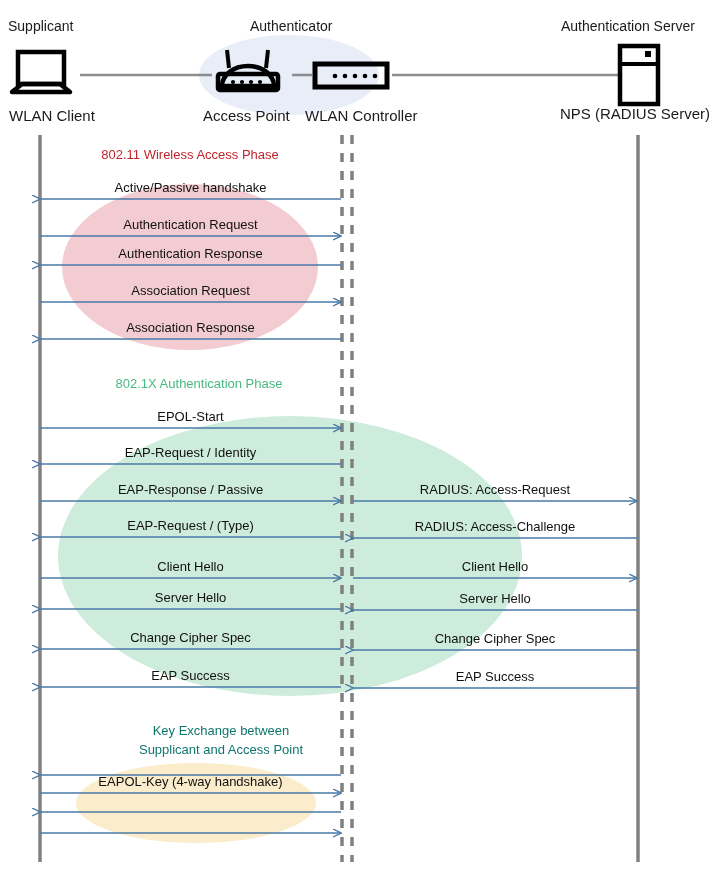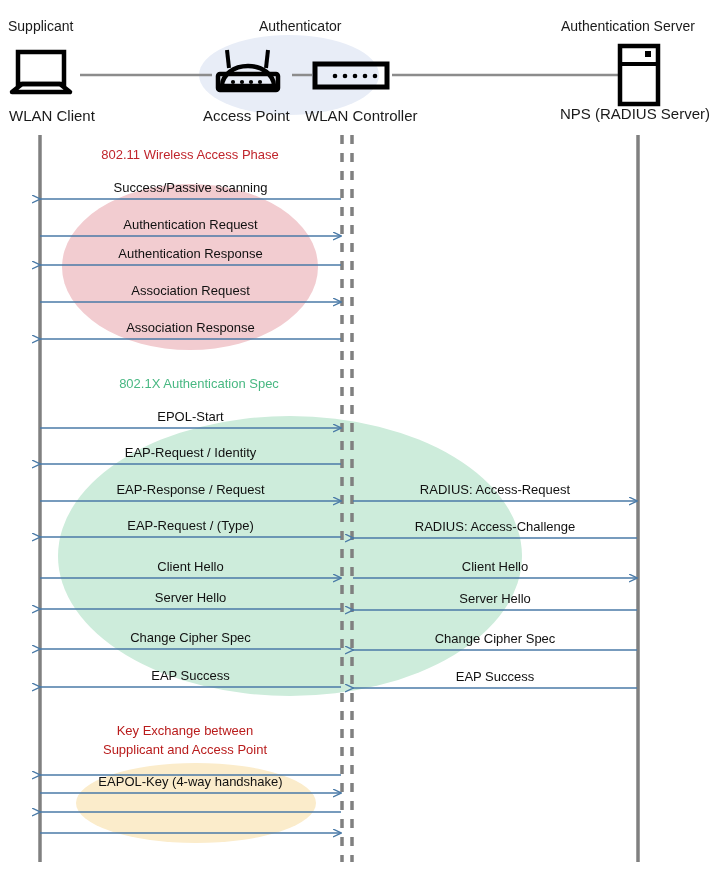--- a/index.html
+++ b/index.html
@@ -49,21 +49,21 @@
   .phase-title {
     position: absolute;
     font-size: 13px;
     white-space: nowrap;
     text-align: center;
     transform: translateX(-50%);
     font-weight: 400;
   }
   .phase-title.red   { color: #c0252c; }
   .phase-title.green { color: #48b882; }
-  .phase-title.orange{ color: #b91c1c; line-height: 1.45; }
+  .phase-title.orange{ color: #0f766e; line-height: 1.45; margin-left: 36px; }
 </style>
 </head>
 <body>
 
 <div id="diagram">
 
   <svg class="layer" viewBox="0 0 713 875">
     <defs>
       <marker id="ah-r" markerWidth="9" markerHeight="9" refX="8" refY="4.5" orient="auto" markerUnits="userSpaceOnUse">
         <path d="M0,0.6 L8.6,4.5 L0,8.4" fill="none" stroke="#4a7aa7" stroke-width="1.4"></path>
@@ -144,44 +144,44 @@
         <line x1="353" x2="637" y1="578" y2="578" stroke="#4a7aa7" stroke-width="1.6" marker-end="url(#ah-r)"></line>
         <line x1="637" x2="353" y1="610" y2="610" stroke="#4a7aa7" stroke-width="1.6" marker-end="url(#ah-l)"></line>
         <line x1="637" x2="353" y1="650" y2="650" stroke="#4a7aa7" stroke-width="1.6" marker-end="url(#ah-l)"></line>
         <line x1="637" x2="353" y1="688" y2="688" stroke="#4a7aa7" stroke-width="1.6" marker-end="url(#ah-l)"></line>
       </g>
   </svg>
 
   <div class="lbl node-title" style="left:8px; top:19px;">Supplicant</div>
   <div class="lbl node-sub" style="left:9px; top:108px;">WLAN Client</div>
 
-  <div class="lbl node-title" style="left:259px; top:19px;">Authenticator</div>
+  <div class="lbl node-title" style="left:250px; top:19px;">Authenticator</div>
   <div class="lbl node-sub" style="left:203px; top:108px;">Access Point</div>
 
   <div class="lbl node-sub" style="left:305px; top:108px;">WLAN Controller</div>
 
   <div class="lbl node-title" style="left:561px; top:19px;">Authentication Server</div>
   <div class="lbl node-sub" style="left:560px; top:106px;">NPS (RADIUS Server)</div>
 
   <div class="phase-title red" style="left:190px; top:147px;">802.11 Wireless Access Phase</div>
-  <div class="phase-title green" style="left:199px; top:376px;">802.1X Authentication Spec</div>
+  <div class="phase-title green" style="left:199px; top:376px;">802.1X Authentication Phase</div>
   <div class="phase-title orange" style="left:185px; top:722px;">
     <div>Key Exchange between</div>
     <div>Supplicant and Access Point</div>
   </div>
 
   <div id="labels-left">
-      <div class="msg-label" style="left: 190.5px; top: 180px;">Success/Passive scanning</div>
+      <div class="msg-label" style="left: 190.5px; top: 180px;">Active/Passive handshake</div>
       <div class="msg-label" style="left: 190.5px; top: 217px;">Authentication Request</div>
       <div class="msg-label" style="left: 190.5px; top: 246px;">Authentication Response</div>
       <div class="msg-label" style="left: 190.5px; top: 283px;">Association Request</div>
       <div class="msg-label" style="left: 190.5px; top: 320px;">Association Response</div>
       <div class="msg-label" style="left: 190.5px; top: 409px;">EPOL-Start</div>
       <div class="msg-label" style="left: 190.5px; top: 445px;">EAP-Request / Identity</div>
-      <div class="msg-label" style="left: 190.5px; top: 482px;">EAP-Response / Request</div>
+      <div class="msg-label" style="left: 190.5px; top: 482px;">EAP-Response / Passive</div>
       <div class="msg-label" style="left: 190.5px; top: 518px;">EAP-Request / (Type)</div>
       <div class="msg-label" style="left: 190.5px; top: 559px;">Client Hello</div>
       <div class="msg-label" style="left: 190.5px; top: 590px;">Server Hello</div>
       <div class="msg-label" style="left: 190.5px; top: 630px;">Change Cipher Spec</div>
       <div class="msg-label" style="left: 190.5px; top: 668px;">EAP Success</div>
       <div class="msg-label" style="left: 190.5px; top: 774px;">EAPOL-Key (4-way handshake)</div>
     </div>
   <div id="labels-right">
       <div class="msg-label" style="left: 495px; top: 482px;">RADIUS: Access-Request</div>
       <div class="msg-label" style="left: 495px; top: 519px;">RADIUS: Access-Challenge</div>

